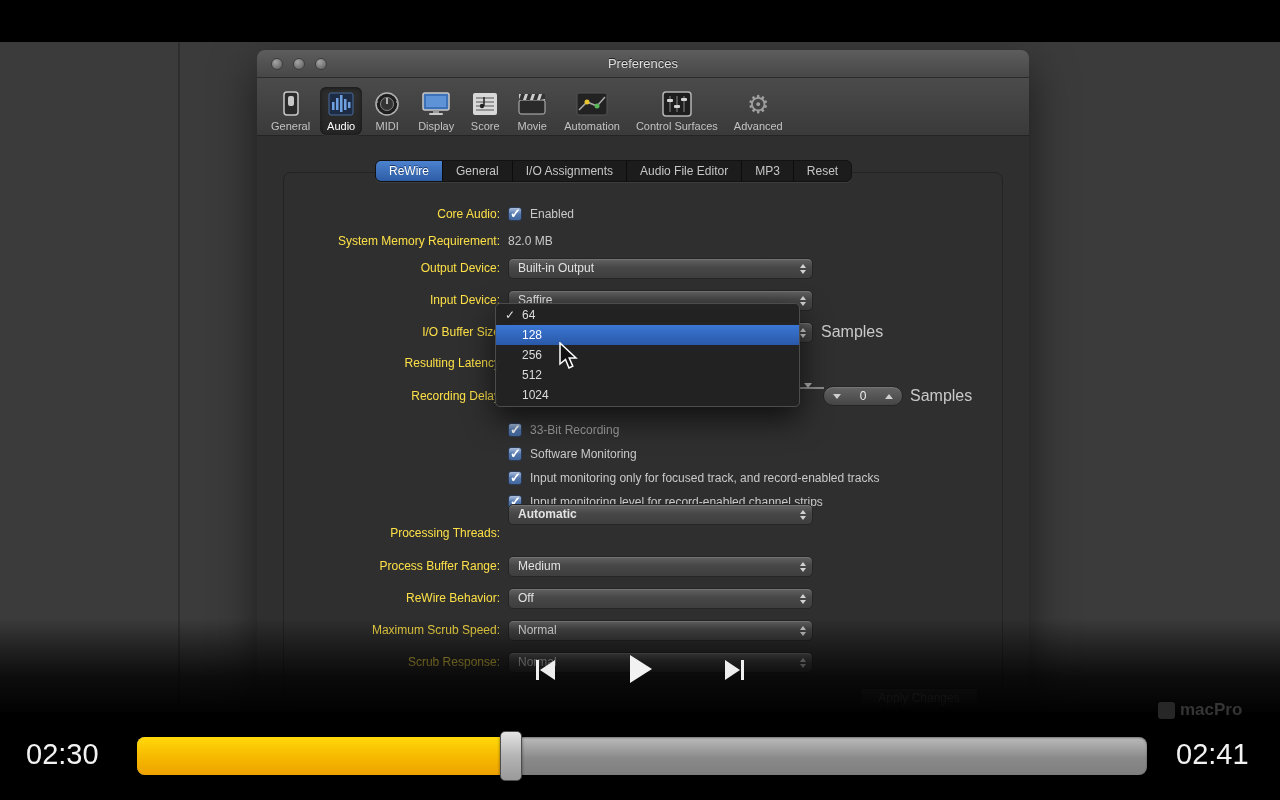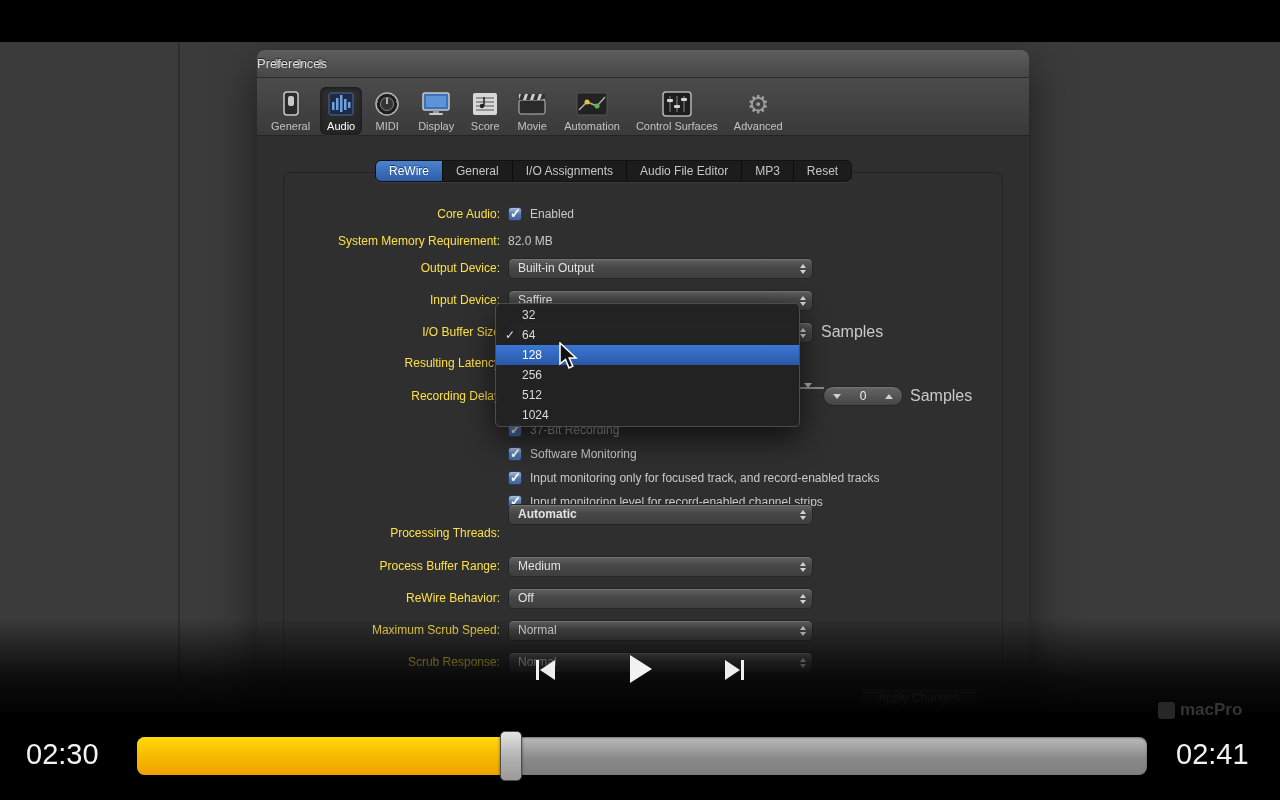--- a/index.html
+++ b/index.html
@@ -21,21 +21,21 @@
     box-shadow:0 18px 45px rgba(0,0,0,0.55);
   }
   #titlebar {
     position:absolute; left:0; top:0; width:100%; height:28px;
     background:linear-gradient(#5d5d5d,#474747);
     border-radius:8px 8px 0 0; border-bottom:1px solid #2b2b2b; box-sizing:border-box;
   }
   .traffic { position:absolute; top:8px; width:12px; height:12px; border-radius:50%;
     background:radial-gradient(circle at 35% 30%, #a5a5a5, #6f6f6f 70%); border:1px solid #3c3c3c; box-sizing:border-box; }
   #win-title { position:absolute; left:0; top:0; width:100%; height:28px; line-height:28px;
-    font-size:13px; color:#dedede; text-shadow:0 -1px 0 #222; }
+    text-align:center; font-size:13px; color:#dedede; text-shadow:0 -1px 0 #222; }
 
   #toolbar {
     position:absolute; left:0; top:28px; width:100%; height:58px;
     background:linear-gradient(#4b4b4b,#3a3a3a); border-bottom:1px solid #242424; box-sizing:border-box;
   }
   #toolbar-items { position:absolute; left:8px; top:1px; height:56px; display:flex; gap:4px; align-items:flex-end; }
   .tb-item { display:flex; flex-direction:column; align-items:center; padding:2px 6px 3px; border-radius:6px; }
   .tb-item.sel { background:rgba(0,0,0,0.35); box-shadow:inset 0 1px 4px rgba(0,0,0,0.55), 0 1px 0 rgba(255,255,255,0.06); }
   .tb-icon { height:30px; display:flex; align-items:center; justify-content:center; }
   .tb-label { font-size:11px; color:#c2c2c2; white-space:nowrap; margin-top:1px; }
@@ -346,21 +346,21 @@
     <div id="slider-remnant"></div>
     <div id="slider-tick"></div>
     <div class="stepper" style="top:336px;">
       <span class="tri-dn"></span>
       <span class="val">0</span>
       <span class="tri-up"></span>
     </div>
     <span class="unit" style="left:653px; top:336px;">Samples</span>
 
     <span class="cb" style="top:373px;"></span>
-    <span class="cb-label dim" style="top:373px;">37-Bit Recording</span>
+    <span class="cb-label dim" style="top:373px;">33-Bit Recording</span>
 
     <span class="cb" style="top:397px;"></span>
     <span class="cb-label" style="top:397px;">Software Monitoring</span>
 
     <span class="cb" style="top:421px;"></span>
     <span class="cb-label" style="top:421px;">Input monitoring only for focused track, and record-enabled tracks</span>
 
     <span class="cb" style="top:445px;"></span>
     <span class="cb-label" style="top:445px;">Input monitoring level for record-enabled channel strips</span>
 
@@ -405,21 +405,20 @@
       <span>Normal</span>
       <span class="popup-arrows">
           <span class="tri-up-s"></span>
           <span class="tri-dn-s"></span>
         </span>
     </div>
 
     <div id="apply-btn">Apply Changes</div>
 
     <div id="buffer-menu">
-      <div class="menu-item"><span>32</span></div>
       <div class="menu-item checked"><span class="chk">✓</span><span>64</span></div>
       <div class="menu-item hl"><span>128</span></div>
       <div class="menu-item"><span>256</span></div>
       <div class="menu-item"><span>512</span></div>
       <div class="menu-item"><span>1024</span></div>
     </div>
 
   </div>
 
   <div class="abs" id="cursor">

